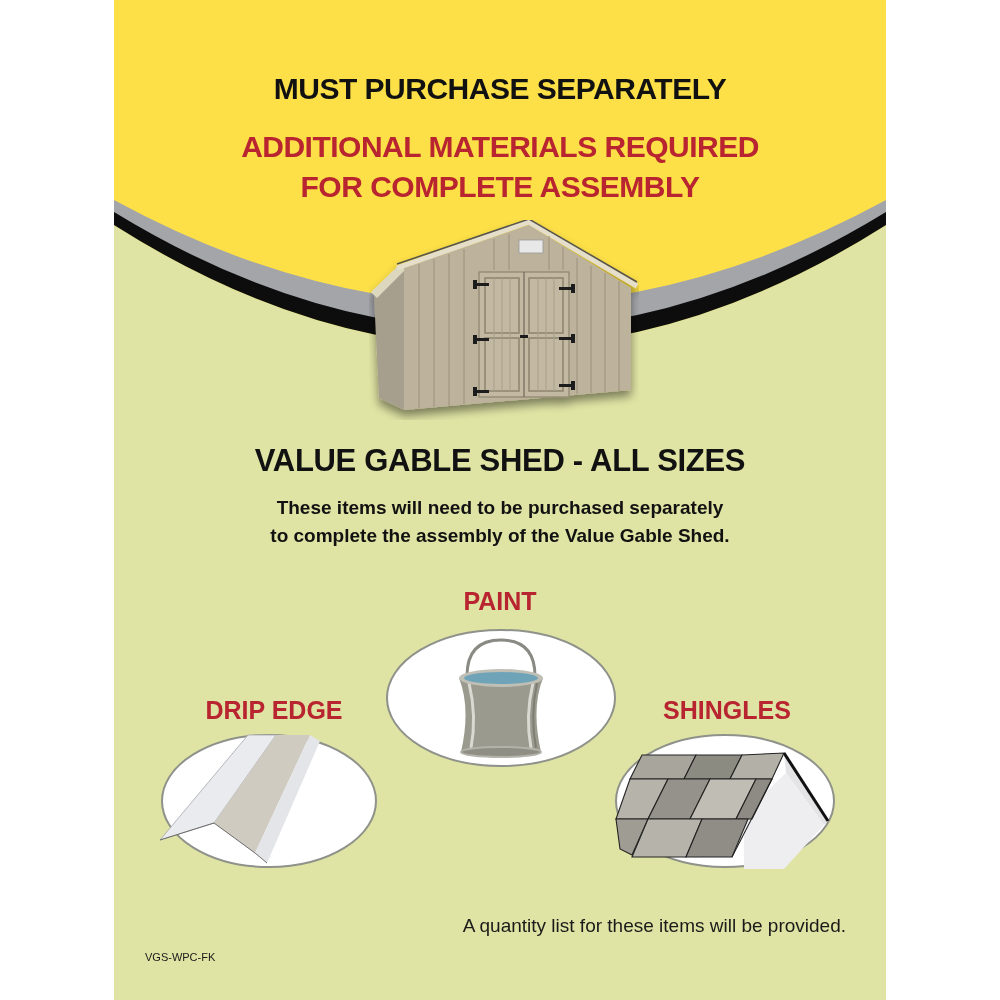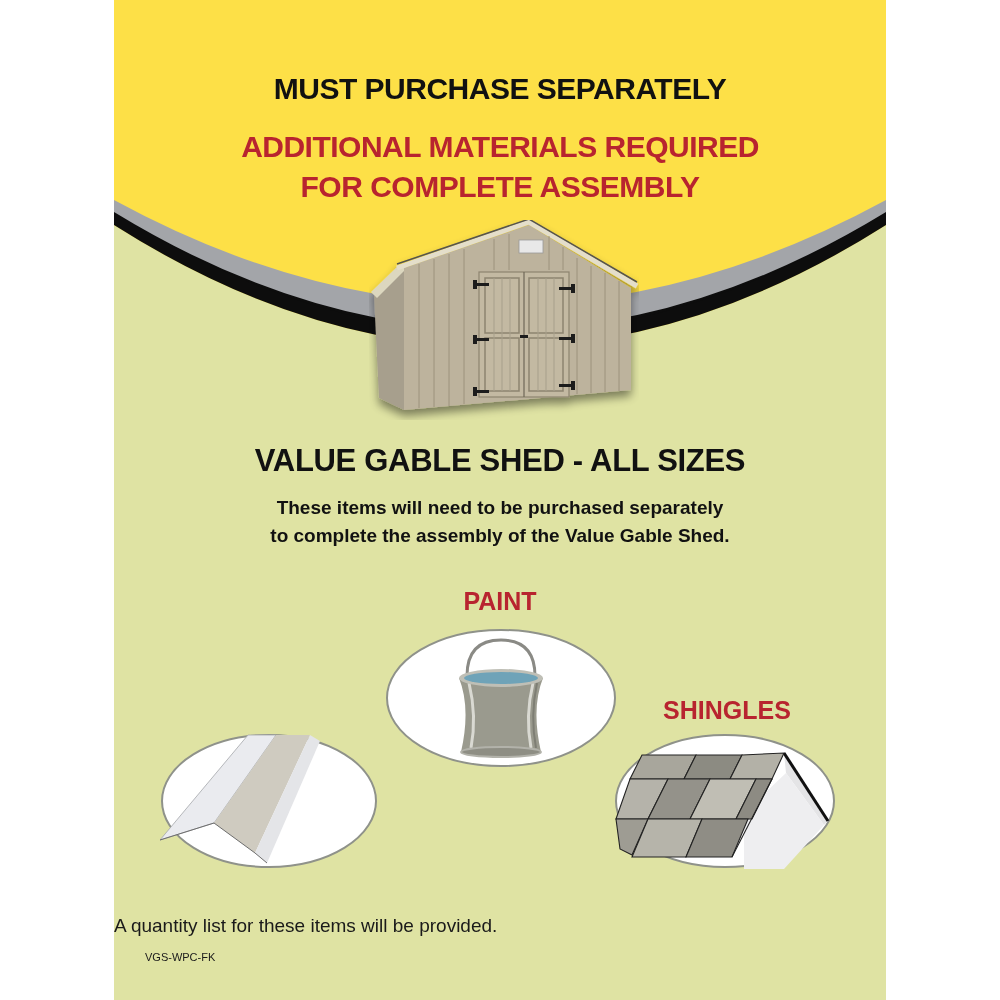--- a/index.html
+++ b/index.html
@@ -20,21 +20,21 @@
     .desc.l1 { top: 497px; }
     .desc.l2 { top: 525px; }
     .item-label { position: absolute; font-size: 25px; font-weight: bold; color: #b8242f; font-family: "Liberation Sans", sans-serif; text-align: center; }
     .paint-label { left: 286px; top: 587px; width: 200px; text-align: center; }
     .drip-label { left: 60px; top: 696px; width: 200px; }
     .shingles-label { left: 513px; top: 696px; width: 200px; }
     .oval { position: absolute; }
     .note { position: absolute; left: 286px; top: 787px; width: 200px; text-align: center; font-size: 13px; line-height: 18px; color: #1a1a1a;
             font-family: "Liberation Sans", sans-serif; }
     .note span { display: block; }
-    .footer-note { position: absolute; top: 915px; left: 0; width: 732px; text-align: left; font-size: 19px; color: #1a1a1a;
+    .footer-note { position: absolute; top: 915px; left: 0; width: 732px; text-align: right; font-size: 19px; color: #1a1a1a;
                    font-family: "Liberation Sans", sans-serif; }
     .code { position: absolute; top: 951px; left: 31px; font-size: 11px; color: #1a1a1a; font-family: "Liberation Sans", sans-serif; }
   </style>
 </head>
 <body>
 
 <div class="page">
   <svg class="bg-svg" viewBox="0 0 772 1000">
 
     <path d="M0,225 Q386,470 772,225 L772,1000 L0,1000 Z" fill="#dfe3a3"></path>
@@ -139,20 +139,21 @@
     <path d="M74,50 Q86,80 76,124 L156,124 Q146,80 158,50 Z" fill="#9a9a8e"></path>
     <path d="M84,55 Q92,88 86,120" fill="none" stroke="#d9d9d2" stroke-width="3"></path>
     <path d="M148,55 Q140,88 146,120" fill="none" stroke="#d9d9d2" stroke-width="3"></path>
     <path d="M152,55 Q145,88 151,120" fill="none" stroke="#7e7e74" stroke-width="2"></path>
     <ellipse cx="116" cy="124" rx="40" ry="5" fill="#8e8e84" stroke="#b2b2aa" stroke-width="2"></ellipse>
 
     <ellipse cx="116" cy="50" rx="42" ry="9" fill="#bfbfb6"></ellipse>
     <ellipse cx="116" cy="50" rx="37" ry="6" fill="#6fa3b8"></ellipse>
   </svg>
 
+  <div class="item-label drip-label">DRIP EDGE</div>
   <svg class="oval" style="left:46px; top:733px;" width="218" height="136" viewBox="0 0 218 136">
     <ellipse cx="109" cy="68" rx="107" ry="66" fill="#ffffff" stroke="#8f928a" stroke-width="2"></ellipse>
     <polygon points="88,2 116,2 54,90 0,107" fill="#eaebef" stroke="#a5a7ab" stroke-width="0.8"></polygon>
     <polygon points="116,2 150,2 95,120 54,90" fill="#cfcbc0"></polygon>
     <polygon points="150,2 160,8 107,130 95,120" fill="#e4e5e8"></polygon>
     <polyline points="0,107 54,90 95,120 107,130" fill="none" stroke="#6d6d6d" stroke-width="1"></polyline>
   </svg>
 
   <div class="item-label shingles-label">SHINGLES</div>
   <svg class="oval" style="left:500px; top:733px;" width="222" height="136" viewBox="0 0 222 136">

